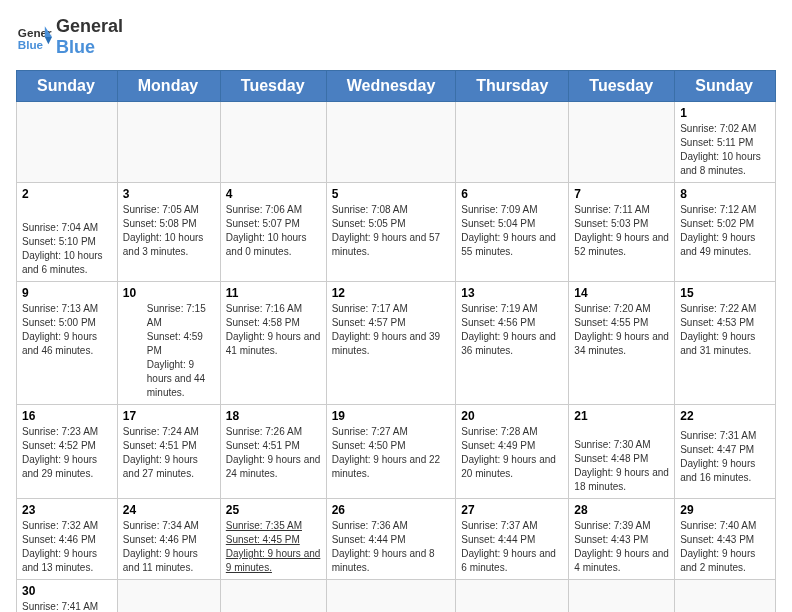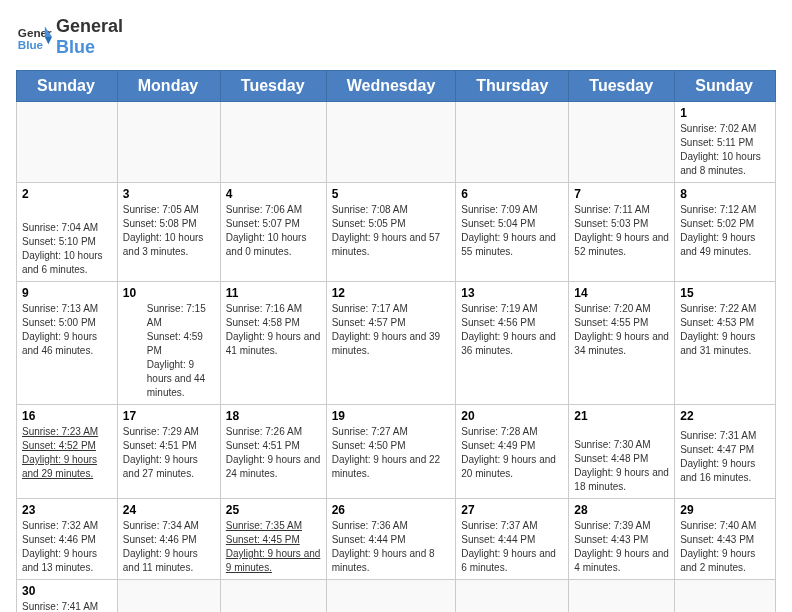--- a/index.html
+++ b/index.html
@@ -209,27 +209,27 @@
         <td>
           <span class="day-num">15</span>
           <div class="day-info" style="white-space: pre-line;">Sunrise: 7:22 AM
 Sunset: 4:53 PM
 Daylight: 9 hours and 31 minutes.</div>
         </td>
       </tr>
       <tr class="week-row">
         <td>
           <span class="day-num">16</span>
-          <div class="day-info" style="white-space: pre-line; text-decoration: underline;">Sunrise: 7:23 AM
+          <div class="day-info" style="white-space: pre-line;">Sunrise: 7:23 AM
 Sunset: 4:52 PM
 Daylight: 9 hours and 29 minutes.</div>
         </td>
         <td>
           <span class="day-num">17</span>
-          <div class="day-info" style="white-space: pre-line;">Sunrise: 7:29 AM
+          <div class="day-info" style="white-space: pre-line;">Sunrise: 7:24 AM
 Sunset: 4:51 PM
 Daylight: 9 hours and 27 minutes.</div>
         </td>
         <td>
           <span class="day-num">18</span>
           <div class="day-info" style="white-space: pre-line;">Sunrise: 7:26 AM
 Sunset: 4:51 PM
 Daylight: 9 hours and 24 minutes.</div>
         </td>
         <td>

